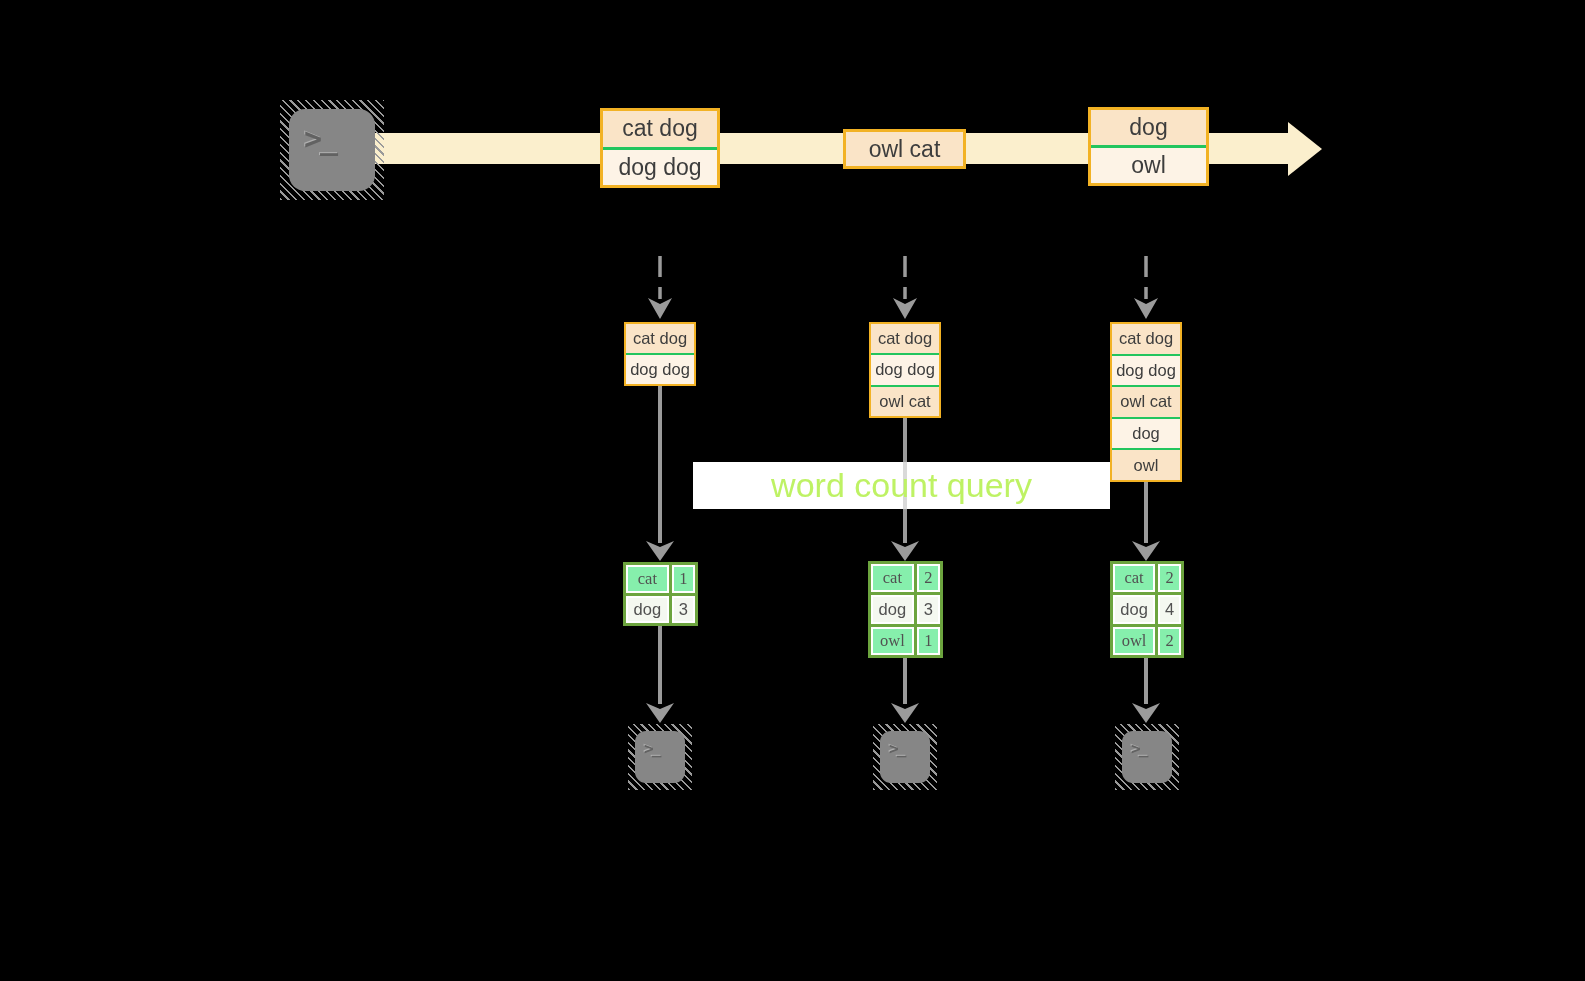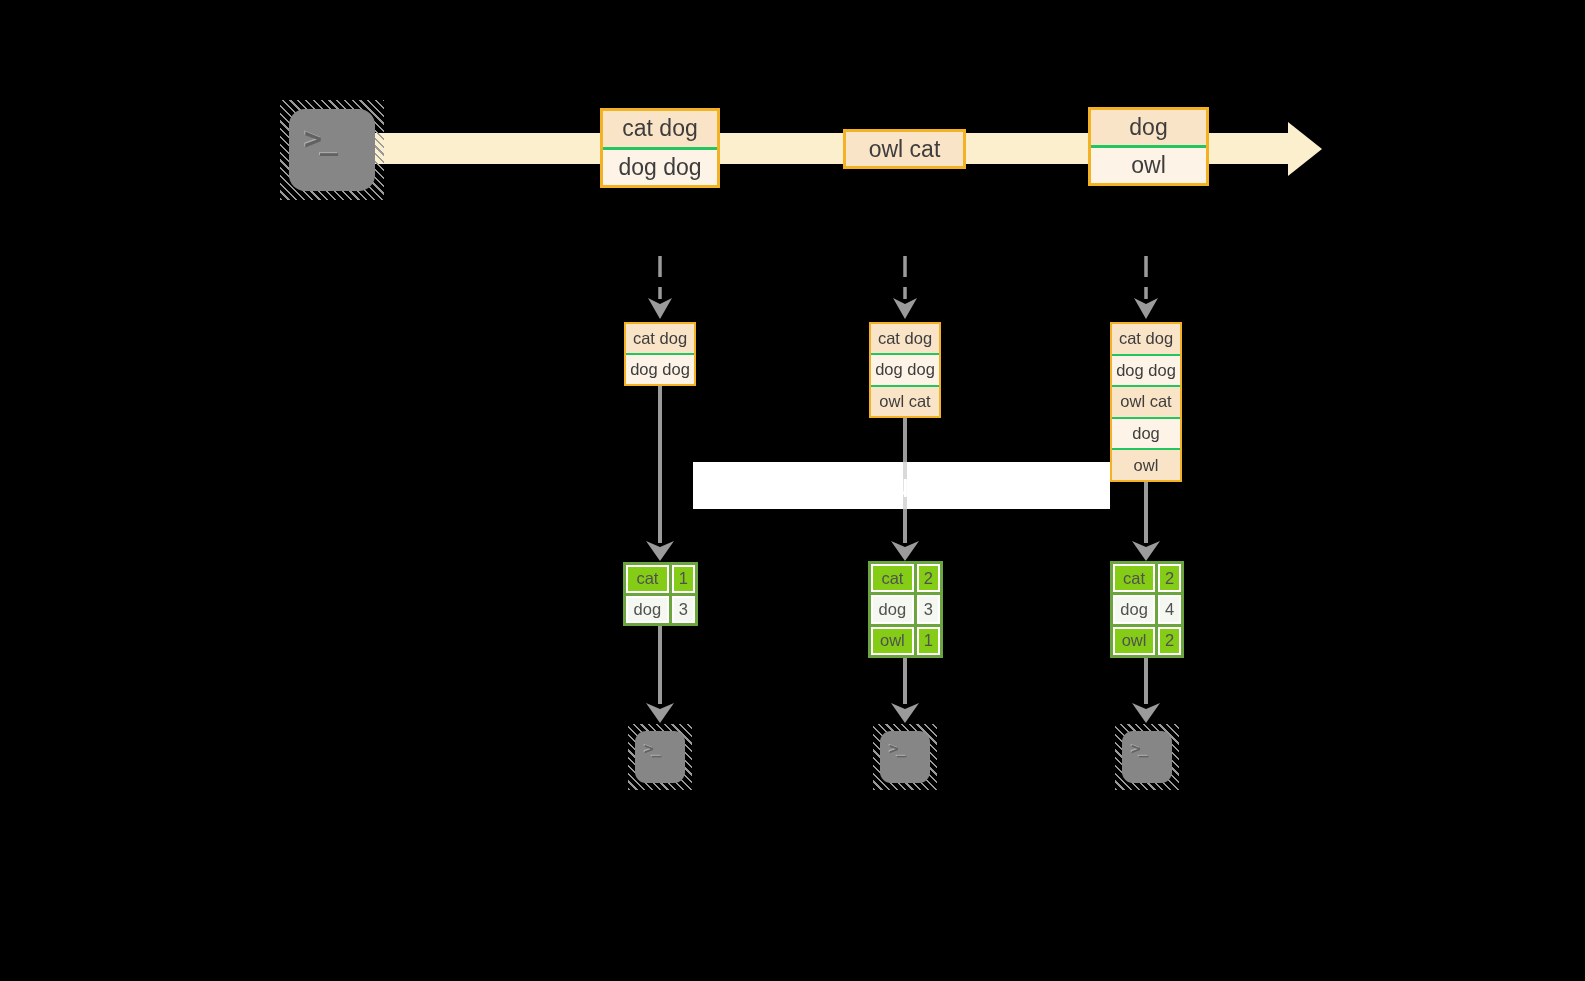--- a/index.html
+++ b/index.html
@@ -26,30 +26,30 @@
   .obox .row + .row{border-top:3px solid #22c55e;}
   .row.dark{background:#FAE4C7;}
   .row.light{background:#FDF3E6;}
   .sbox .row{font-size:23px;}
   .statebox{border-width:2.5px;}
   .statebox .row{font-size:16.5px;}
   .statebox .row + .row{border-top-width:2.5px;}
   
   .query-band{position:absolute;left:693px;top:462px;width:417px;height:47px;background:#FFFFFF;}
   .query-label{position:absolute;left:693px;top:462px;width:417px;height:47px;
-    display:flex;align-items:center;justify-content:center;font-size:34px;color:#ffffff;}
+    display:flex;align-items:center;justify-content:center;font-size:34px;color:#bef264;}
   
   .gtable{position:absolute;border:3px solid #6CA43E;display:flex;flex-direction:column;box-sizing:border-box;}
   .grow{flex:1;display:flex;}
   .grow + .grow{border-top:3px solid #6CA43E;}
   .gcell{display:flex;align-items:center;justify-content:center;font-size:16.5px;color:#515151;
     box-shadow:inset 0 0 0 2px #FFFFFF;}
   .gcell.word{width:62%;}
   .gcell.count{flex:1;border-left:3px solid #6CA43E;}
-  .grow.dark .gcell{background:#84cc16;}
+  .grow.dark .gcell{background:#86efac;font-family:Liberation Serif, serif;}
   .grow.light .gcell{background:#F4F8F0;}
   
   .arrows{position:absolute;left:0;top:0;}
 </style>
 </head>
 <body>
 
 <div class="canvas">
 
   <div class="stream-band"></div>

